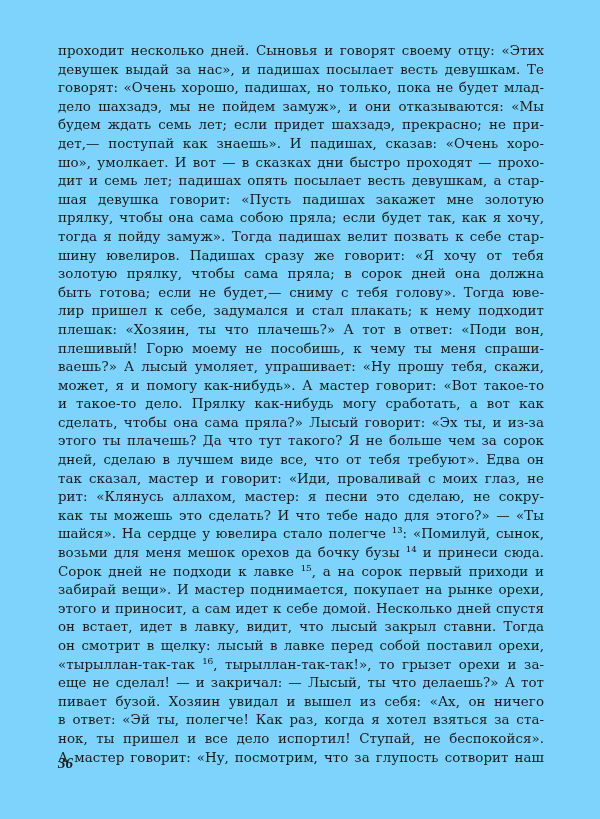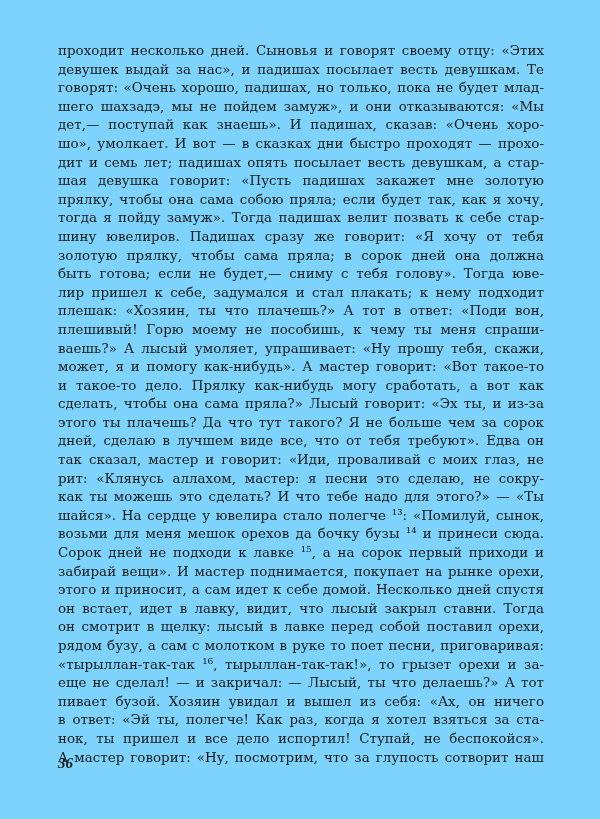--- a/index.html
+++ b/index.html
@@ -55,21 +55,22 @@
     }
   </style>
 </head>
 <body>
 
 <div class="page">
   <div class="text-block">
     <span class="line">проходит несколько дней. Сыновья и говорят своему отцу: «Этих</span>
     <span class="line">девушек выдай за нас», и падишах посылает весть девушкам. Те</span>
     <span class="line">говорят: «Очень хорошо, падишах, но только, пока не будет млад-</span>
-    <span class="line">шего шахзадэ, мы не пойдем замуж», и они отказываются: «Мы</span>
+    <span class="line">дело шахзадэ, мы не пойдем замуж», и они отказываются: «Мы</span>
+    <span class="line">будем ждать семь лет; если придет шахзадэ, прекрасно; не при-</span>
     <span class="line">дет,— поступай как знаешь». И падишах, сказав: «Очень хоро-</span>
     <span class="line">шо», умолкает. И вот — в сказках дни быстро проходят — прохо-</span>
     <span class="line">дит и семь лет; падишах опять посылает весть девушкам, а стар-</span>
     <span class="line">шая девушка говорит: «Пусть падишах закажет мне золотую</span>
     <span class="line">прялку, чтобы она сама собою пряла; если будет так, как я хочу,</span>
     <span class="line">тогда я пойду замуж». Тогда падишах велит позвать к себе стар-</span>
     <span class="line">шину ювелиров. Падишах сразу же говорит: «Я хочу от тебя</span>
     <span class="line">золотую прялку, чтобы сама пряла; в сорок дней она должна</span>
     <span class="line">быть готова; если не будет,— сниму с тебя голову». Тогда юве-</span>
     <span class="line">лир пришел к себе, задумался и стал плакать; к нему подходит</span>
@@ -84,21 +85,20 @@
     <span class="line">так сказал, мастер и говорит: «Иди, проваливай с моих глаз, не</span>
     <span class="line">рит: «Клянусь аллахом, мастер: я песни это сделаю, не сокру-</span>
     <span class="line">как ты можешь это сделать? И что тебе надо для этого?» — «Ты</span>
     <span class="line">шайся». На сердце у ювелира стало полегче ¹³: «Помилуй, сынок,</span>
     <span class="line">возьми для меня мешок орехов да бочку бузы ¹⁴ и принеси сюда.</span>
     <span class="line">Сорок дней не подходи к лавке ¹⁵, а на сорок первый приходи и</span>
     <span class="line">забирай вещи». И мастер поднимается, покупает на рынке орехи,</span>
     <span class="line">этого и приносит, а сам идет к себе домой. Несколько дней спустя</span>
     <span class="line">он встает, идет в лавку, видит, что лысый закрыл ставни. Тогда</span>
     <span class="line">он смотрит в щелку: лысый в лавке перед собой поставил орехи,</span>
-    <span class="line">рядом бузу, а сам с молотком в руке то поет песни, приговаривая:</span>
     <span class="line">«тырыллан-так-так ¹⁶, тырыллан-так-так!», то грызет орехи и за-</span>
     <span class="line">еще не сделал! — и закричал: — Лысый, ты что делаешь?» А тот</span>
     <span class="line">пивает бузой. Хозяин увидал и вышел из себя: «Ах, он ничего</span>
     <span class="line">в ответ: «Эй ты, полегче! Как раз, когда я хотел взяться за ста-</span>
     <span class="line">нок, ты пришел и все дело испортил! Ступай, не беспокойся».</span>
     <span class="line last">А мастер говорит: «Ну, посмотрим, что за глупость сотворит наш</span>
   </div>
 
   <div class="page-number">36</div>
 </div>

